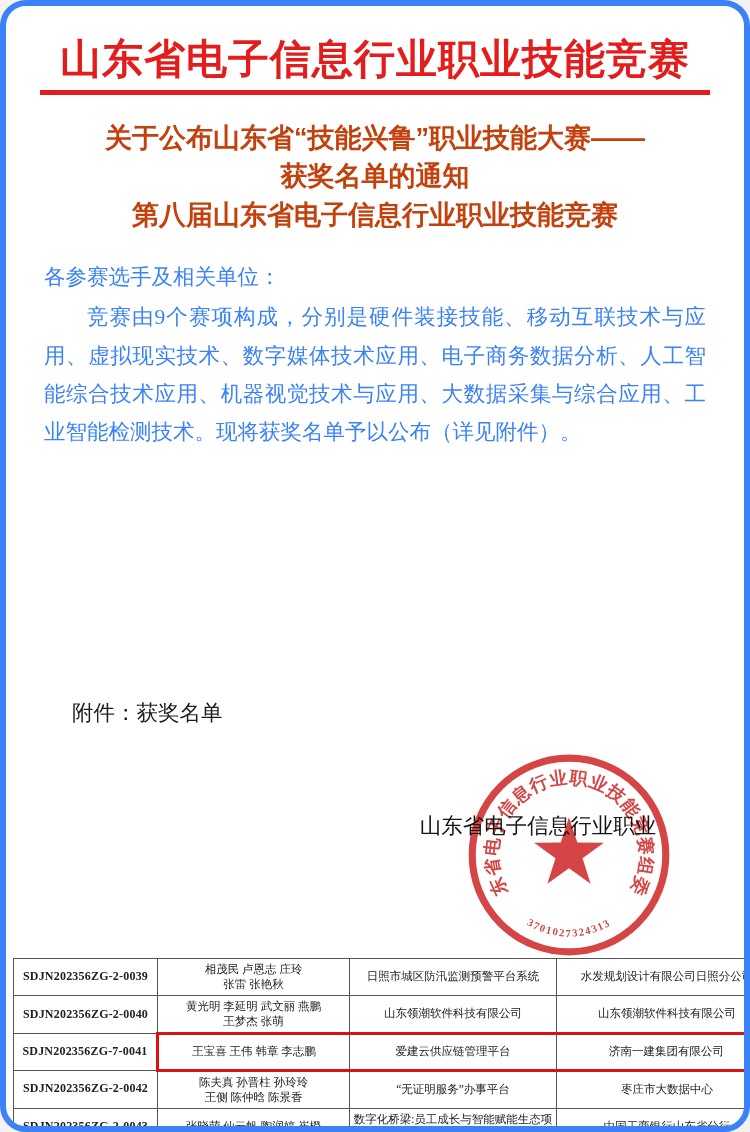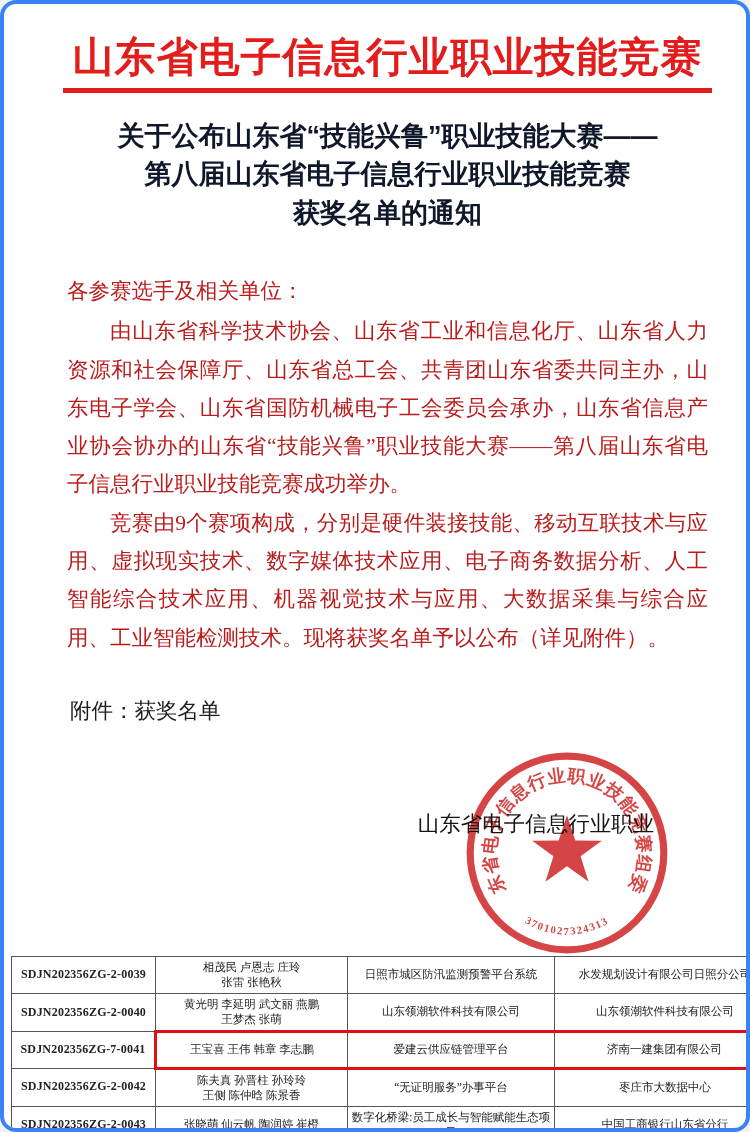--- a/index.html
+++ b/index.html
@@ -1,25 +1,24 @@
 <!DOCTYPE html>
 <html><head>
 <meta charset="utf-8">
 <style>
   html,body{margin:0;padding:0;background:#f2f2f2;}
   .page{
     position:relative;
     width:750px;height:1132px;
     box-sizing:border-box;
     background:#ffffff;
-    border:4px solid #3b82f6;
-    border-radius:16px;
+    border:6px solid #3b82f6;
+    border-radius:26px;
     overflow:hidden;
     font-family:"Liberation Serif","DejaVu Serif",serif;
-    padding-left:25px;
   }
   .banner{
     margin-top:30px;
     text-align:center;
     font-family:"Liberation Sans","DejaVu Sans",sans-serif;
     font-weight:bold;
     font-size:41px;
     letter-spacing:1px;
     color:#e31c1c;
     line-height:1.15;
@@ -29,27 +28,27 @@
     background:#e31c1c;
     margin:7px 34px 0 34px;
   }
   .doc-title{
     margin:24px 30px 0 30px;
     text-align:center;
     font-family:"Liberation Sans","DejaVu Sans",sans-serif;
     font-weight:bold;
     font-size:27px;
     line-height:1.42;
-    color:#0f172a;
+    color:#c2410c;
   }
   .body-text{
-    margin:40px 38px 0 38px;
+    margin:24px 38px 0 38px;
     font-size:21.5px;
     line-height:1.78;
-    color:#b91c1c;
+    color:#3b82f6;
     text-align:justify;
   }
   .body-text .salutation{ text-indent:0; margin:0 0 2px 0;}
   .body-text p{ margin:0; text-indent:2em;}
   .attachment{
     position:absolute;
     left:66px; top:692px;
     font-size:21.5px;
     color:#1d1d1d;
   }
@@ -108,27 +107,26 @@
 </head>
 <body>
 
 <div class="page">
 
   <div class="banner">山东省电子信息行业职业技能竞赛</div>
   <div class="banner-rule"></div>
 
   <div class="doc-title">
     <div>关于公布山东省“技能兴鲁”职业技能大赛——</div>
+    <div>获奖名单的通知</div>
     <div>第八届山东省电子信息行业职业技能竞赛</div>
-    <div>获奖名单的通知</div>
   </div>
 
   <div class="body-text">
     <div class="salutation">各参赛选手及相关单位：</div>
-    <p>由山东省科学技术协会、山东省工业和信息化厅、山东省人力资源和社会保障厅、山东省总工会、共青团山东省委共同主办，山东电子学会、山东省国防机械电子工会委员会承办，山东省信息产业协会协办的山东省“技能兴鲁”职业技能大赛——第八届山东省电子信息行业职业技能竞赛成功举办。</p>
     <p>竞赛由9个赛项构成，分别是硬件装接技能、移动互联技术与应用、虚拟现实技术、数字媒体技术应用、电子商务数据分析、人工智能综合技术应用、机器视觉技术与应用、大数据采集与综合应用、工业智能检测技术。现将获奖名单予以公布（详见附件）。</p>
   </div>
 
   <div class="attachment">附件：获奖名单</div>
 
   <div class="signature">
     <div>山东省电子信息行业职业</div>
   </div>
 
   <svg class="seal" viewBox="0 0 210 210" xmlns="http://www.w3.org/2000/svg">

